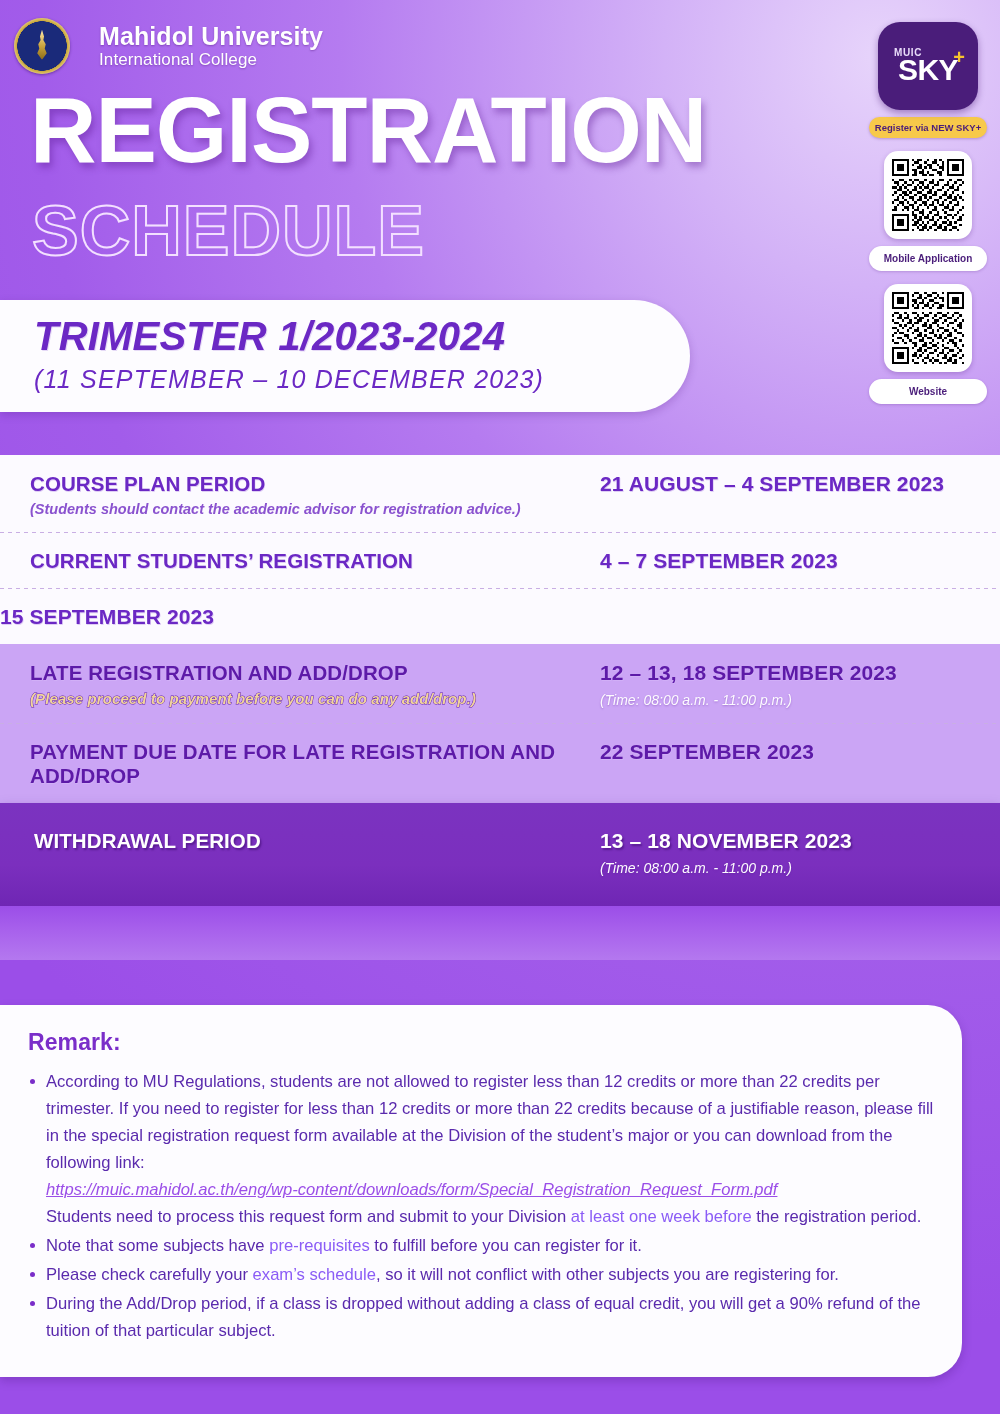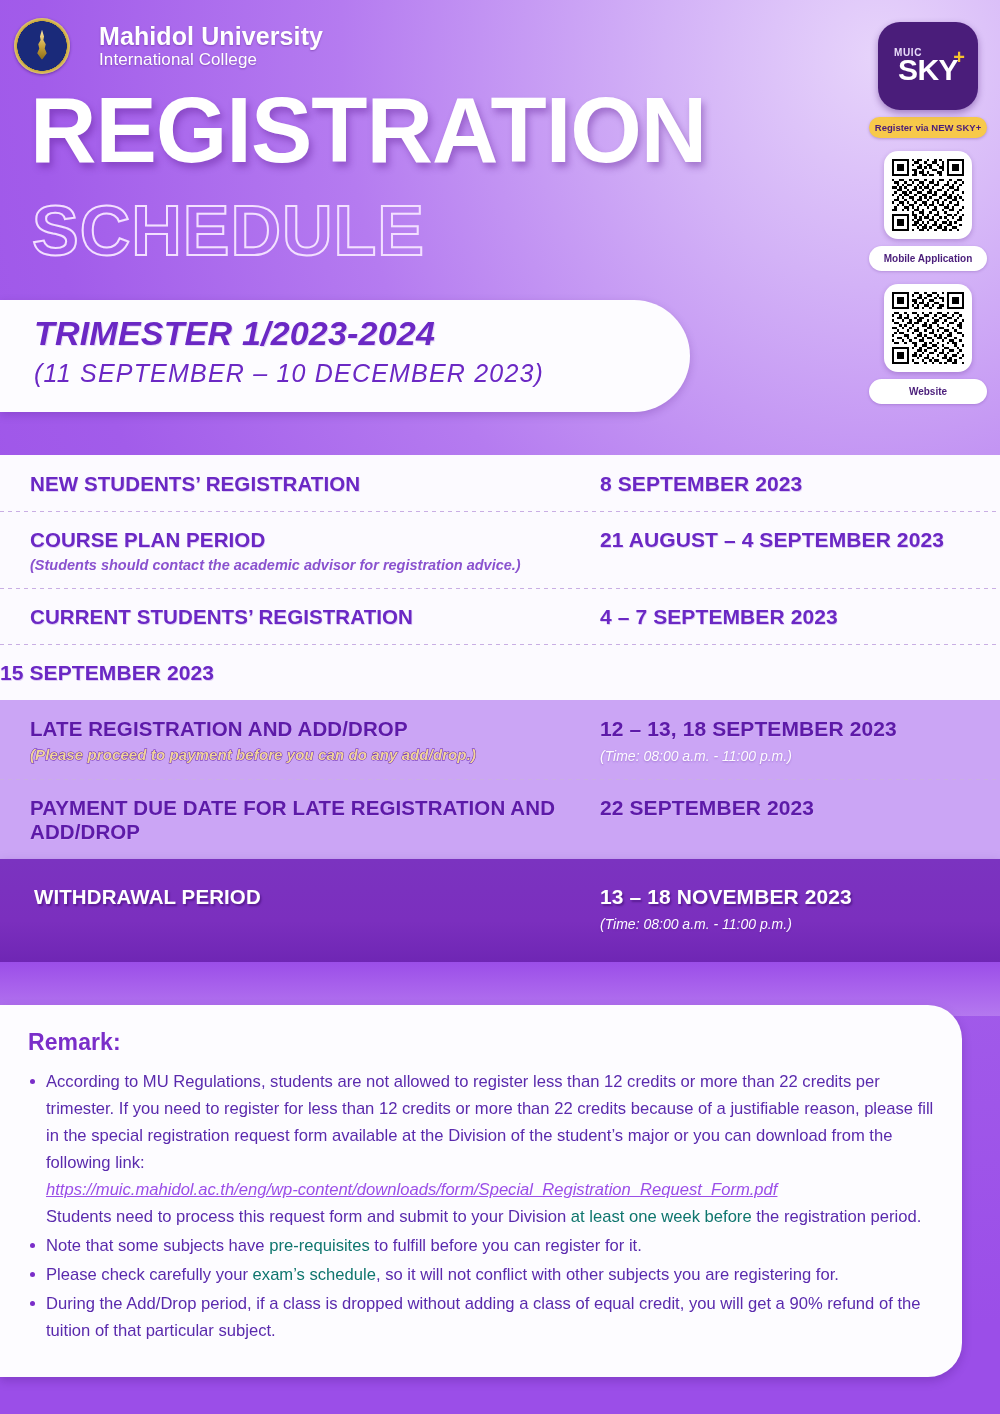--- a/index.html
+++ b/index.html
@@ -59,21 +59,21 @@
   .whitepill{margin-top:7px;width:118px;height:25px;border-radius:13px;background:#fff;
      display:flex;align-items:center;justify-content:center;
      font-size:10px;font-weight:700;color:#4a1d7a;white-space:nowrap;
      box-shadow:0 1px 3px rgba(70,20,120,.22);}
 
   
   .tribanner{position:absolute;left:0;top:300px;width:690px;height:112px;
      background:#fdfcff;border-radius:0 56px 56px 0;
      box-shadow:0 3px 8px rgba(70,15,120,.22);
      padding:14px 0 0 34px;box-sizing:border-box;}
-  .tri1{font-size:34px;font-weight:800;font-style:italic;color:#6b28c4;letter-spacing:.2px;
+  .tri1{font-size:40px;font-weight:800;font-style:italic;color:#6b28c4;letter-spacing:.2px;
      text-shadow:1px 1px 0 rgba(160,110,220,.25);}
   .tri2{font-size:25px;font-weight:400;font-style:italic;color:#6b28c4;letter-spacing:1.2px;margin-top:6px;}
 
   
   .tablewrap{position:absolute;left:0;top:455px;width:1000px;}
   .rowsheet{background:#fcfaff;}
   .row{display:flex;align-items:flex-start;padding:17px 0 15px 0;
        box-sizing:border-box;position:relative;}
   .row + .row::before{content:"";position:absolute;left:0;right:0;top:0;height:1px;
        background:repeating-linear-gradient(to right,#c9aee4 0 4px,transparent 4px 8px);}
@@ -107,21 +107,21 @@
       background:#fdfcff;border-radius:0 34px 34px 0;
       box-shadow:0 4px 10px rgba(60,10,110,.25);
       padding:24px 26px 0 28px;box-sizing:border-box;}
   .remark h2{margin:0 0 12px 0;font-size:23px;font-weight:800;color:#7a2ec9;letter-spacing:.1px;}
   .rlist{list-style:none;margin:0;padding:0;}
   .rlist li{position:relative;padding-left:18px;margin-bottom:2px;
       font-size:16.6px;line-height:1.63;color:#5a2aad;}
   .rlist li::before{content:"";position:absolute;left:2px;top:11px;width:5px;height:5px;
       border-radius:50%;background:#7a2ec9;}
   .lk{color:#9b4ee8;text-decoration:underline;font-style:italic;word-break:break-all;}
-  .hl{color:#0f766e;}
+  .hl{color:#8b5cf6;}
 </style>
 </head>
 <body>
 
 <div id="poster">
 
   <div class="header">
 
     <div class="brand">
       <div class="seal"></div>
@@ -584,28 +584,20 @@
 
     <div class="tribanner">
       <div class="tri1">TRIMESTER 1/2023-2024</div>
       <div class="tri2">(11 SEPTEMBER  – 10 DECEMBER 2023)</div>
     </div>
   </div>
 
   <div class="tablewrap">
     <div class="rowsheet">
 
-      <div class="row">
-        <div class="cleft">
-          <div class="rlabel">NEW STUDENTS’ REGISTRATION</div>
-        </div>
-        <div class="cright">
-          <div class="rdate">8 SEPTEMBER 2023</div>
-        </div>
-      </div>
 
       <div class="row">
         <div class="cleft">
           <div class="rlabel">COURSE PLAN PERIOD</div>
           <div class="rnote">(Students should contact the academic advisor for registration advice.)</div>
         </div>
         <div class="cright">
           <div class="rdate">21 AUGUST – 4 SEPTEMBER 2023</div>
         </div>
       </div>

